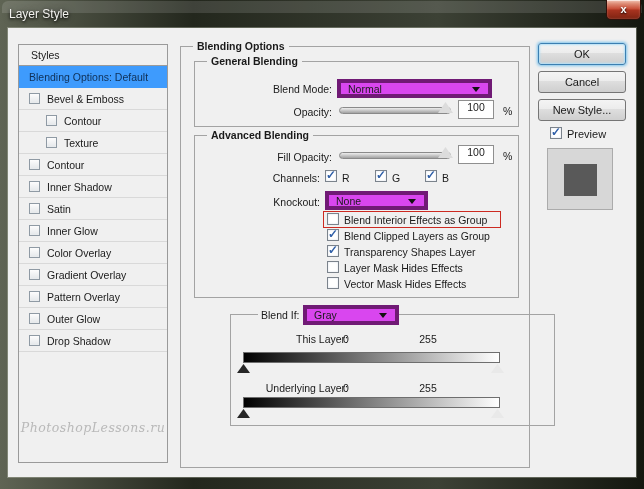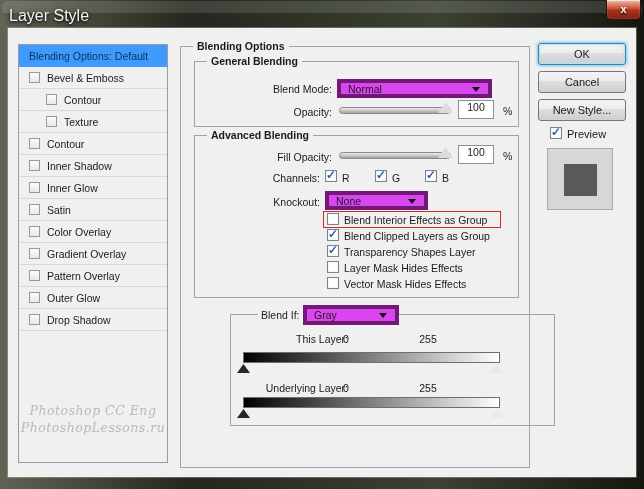--- a/index.html
+++ b/index.html
@@ -3,21 +3,21 @@
 <meta charset="utf-8">
 <style>
   * { margin:0; padding:0; box-sizing:border-box; font-family:"Liberation Sans", sans-serif; }
   body { width:644px; height:489px; overflow:hidden; }
   .stage { position:relative; width:644px; height:489px;
            background:linear-gradient(90deg,#5f6454,#23271d 30%,#3c4135 68%,#14170f);
            font-size:10.5px; color:#1a1a1a; }
   .titlebar { position:absolute; left:0; top:0; width:644px; height:28px; }
   .titlebar::after { content:""; position:absolute; left:2px; top:1px; right:2px; height:12px;
            background:rgba(255,255,255,.13); border-radius:6px 6px 0 0; }
-  .win-title { position:absolute; left:9px; top:7px; font-size:16px; color:#f2f2ee;
+  .win-title { position:absolute; left:9px; top:7px; font-size:12px; color:#f2f2ee;
            text-shadow:0 1px 3px rgba(0,0,0,.95), 0 0 6px rgba(0,0,0,.6); }
   .close-btn { position:absolute; left:606px; top:0; width:35px; height:20px;
            border:1px solid #30100a; border-top:none; border-radius:0 0 5px 5px;
            background:linear-gradient(#f4c6b6,#dd8a74 20%,#c64a34 48%,#a93420 52%,#7e2312);
            box-shadow:inset 0 1px 0 rgba(255,255,255,.55), inset 0 0 2px rgba(255,255,255,.3);
            display:flex; align-items:center; justify-content:center; cursor:default; }
   .close-x { color:#fff; font-size:11px; font-weight:bold; text-shadow:0 1px 2px #000; line-height:1; }
   .client { position:absolute; left:8px; top:28px; width:628px; height:449px; background:#f0f0f0;
            box-shadow:0 0 0 1px rgba(200,205,190,.35); }
 
@@ -80,20 +80,21 @@
   <div class="titlebar">
     <span class="win-title">Layer Style</span>
   </div>
   <div class="close-btn">
     <span class="close-x">x</span>
   </div>
 
   <div class="client">
 
     <div class="styles-box">
+      <div class="styles-head">Styles</div>
       <div class="sitem sel">
         <span>Blending Options: Default</span>
       </div>
       <div class="sitem">
         <span class="cbs"></span>
         <span>Bevel &amp; Emboss</span>
       </div>
       <div class="sitem ind">
         <span class="cbs"></span>
         <span>Contour</span>
@@ -105,47 +106,46 @@
       <div class="sitem">
         <span class="cbs"></span>
         <span>Contour</span>
       </div>
       <div class="sitem">
         <span class="cbs"></span>
         <span>Inner Shadow</span>
       </div>
       <div class="sitem">
         <span class="cbs"></span>
+        <span>Satin</span>
+      </div>
+      <div class="sitem">
+        <span class="cbs"></span>
         <span>Inner Glow</span>
       </div>
       <div class="sitem">
         <span class="cbs"></span>
-        <span>Satin</span>
-      </div>
-      <div class="sitem">
-        <span class="cbs"></span>
         <span>Color Overlay</span>
       </div>
       <div class="sitem">
         <span class="cbs"></span>
         <span>Gradient Overlay</span>
       </div>
       <div class="sitem">
         <span class="cbs"></span>
         <span>Pattern Overlay</span>
       </div>
       <div class="sitem">
         <span class="cbs"></span>
         <span>Outer Glow</span>
       </div>
       <div class="sitem">
         <span class="cbs"></span>
         <span>Drop Shadow</span>
       </div>
-      <div class="wm" style="top:358px;">Photoshop CC Eng</div>
       <div class="wm" style="top:375px;">PhotoshopLessons.ru</div>
     </div>
 
     <div class="gb" style="left:172px; top:18px; width:350px; height:422px;">
       <span class="gbt">Blending Options</span>
 
       <div class="gb" style="left:13px; top:14px; width:325px; height:66px;">
         <span class="gbt">General Blending</span>
         <span class="rlbl" style="left:7px; top:21px; width:130px;">Blend Mode:</span>
         <div class="dd" style="left:142px; top:17px; width:155px; height:19px;">

